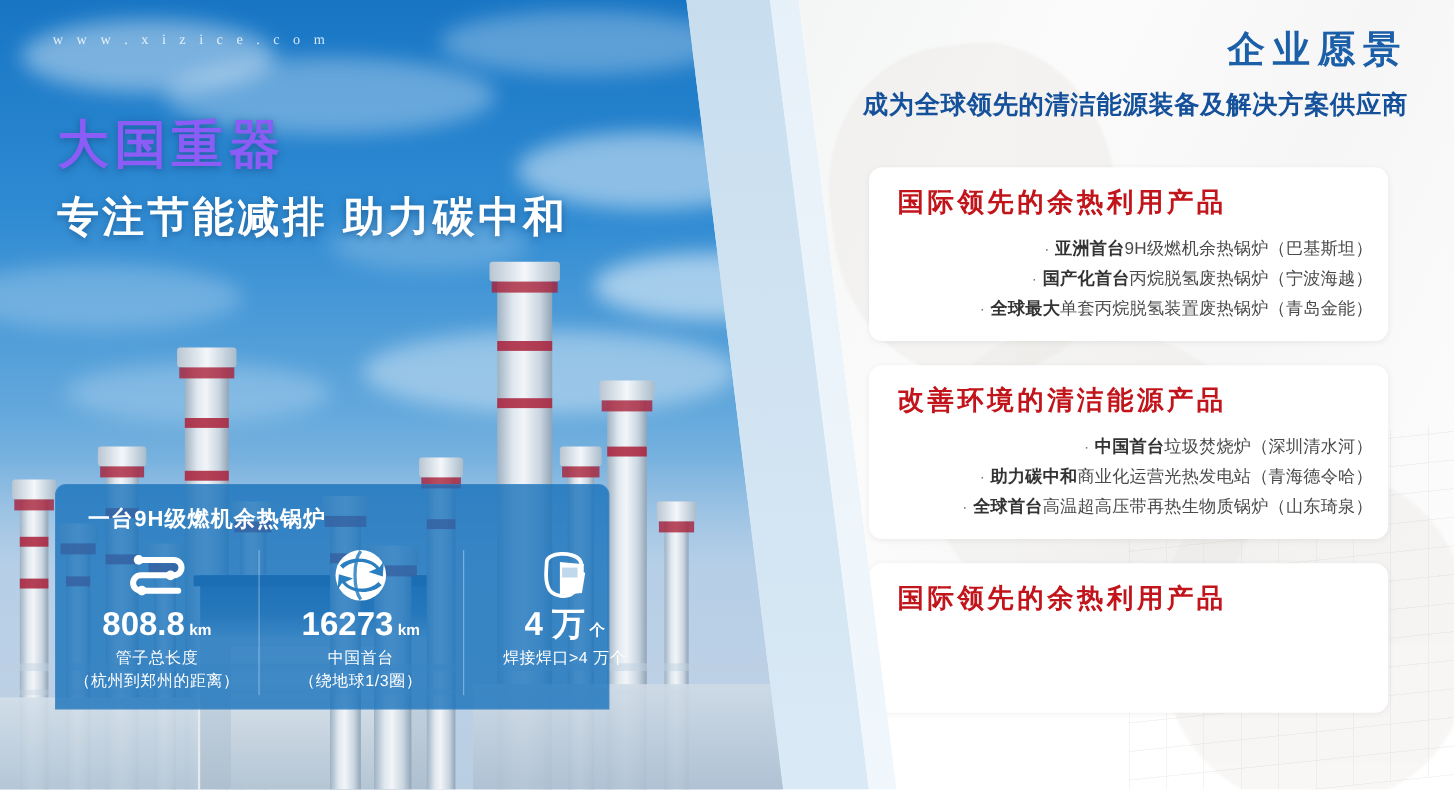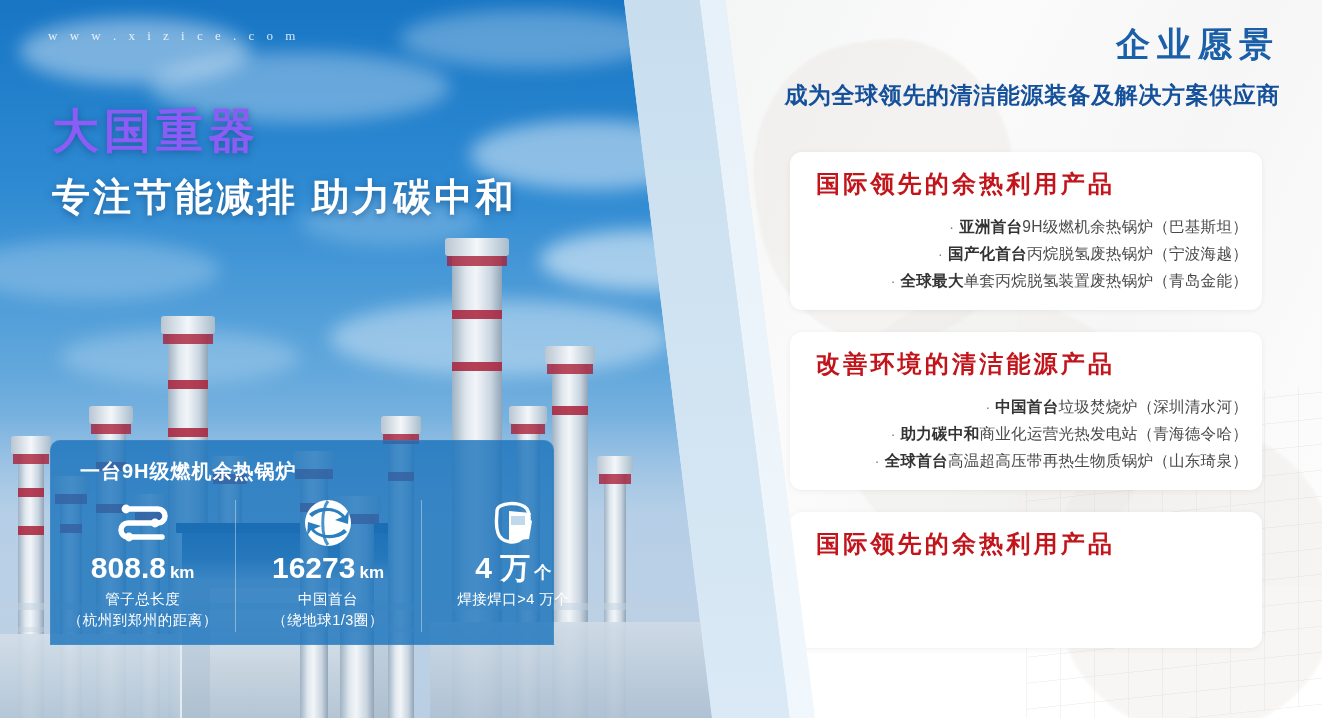--- a/index.html
+++ b/index.html
@@ -86,21 +86,21 @@
   }
   .stats-row{position:absolute;left:0;top:58px;width:556px;display:flex;}
   .stat{flex:1;position:relative;text-align:center;color:#fff;}
   .stat + .stat:before{
     content:"";position:absolute;left:0;top:2px;width:1px;height:132px;
     background:rgba(255,255,255,.38);
   }
   .stat-ico{height:50px;display:flex;align-items:center;justify-content:center;}
   .stat-ico svg{display:block;}
   .stat-val{margin-top:4px;font-size:30px;font-weight:bold;letter-spacing:0px;line-height:1.05;}
-  .stat-val .unit{font-size:17px;font-weight:bold;margin-left:4px;}
+  .stat-val .unit{font-size:14px;font-weight:bold;margin-left:4px;}
   .stat-lab{margin-top:5px;font-size:14.5px;line-height:1.45;letter-spacing:.5px;}
 
   
   .right{
     position:absolute;left:726px;top:0;width:596px;height:586px;
     background:linear-gradient(115deg,#f4f5f5 0%,#fbfbfb 32%,#f6f6f6 62%,#fdfdfd 100%);
     clip-path:polygon(0 0, 596px 0, 596px 718px, 89px 718px);
   }
   
   .wm{position:absolute;border-radius:45%;background:#e7e4e0;opacity:.55;filter:blur(1px);}

